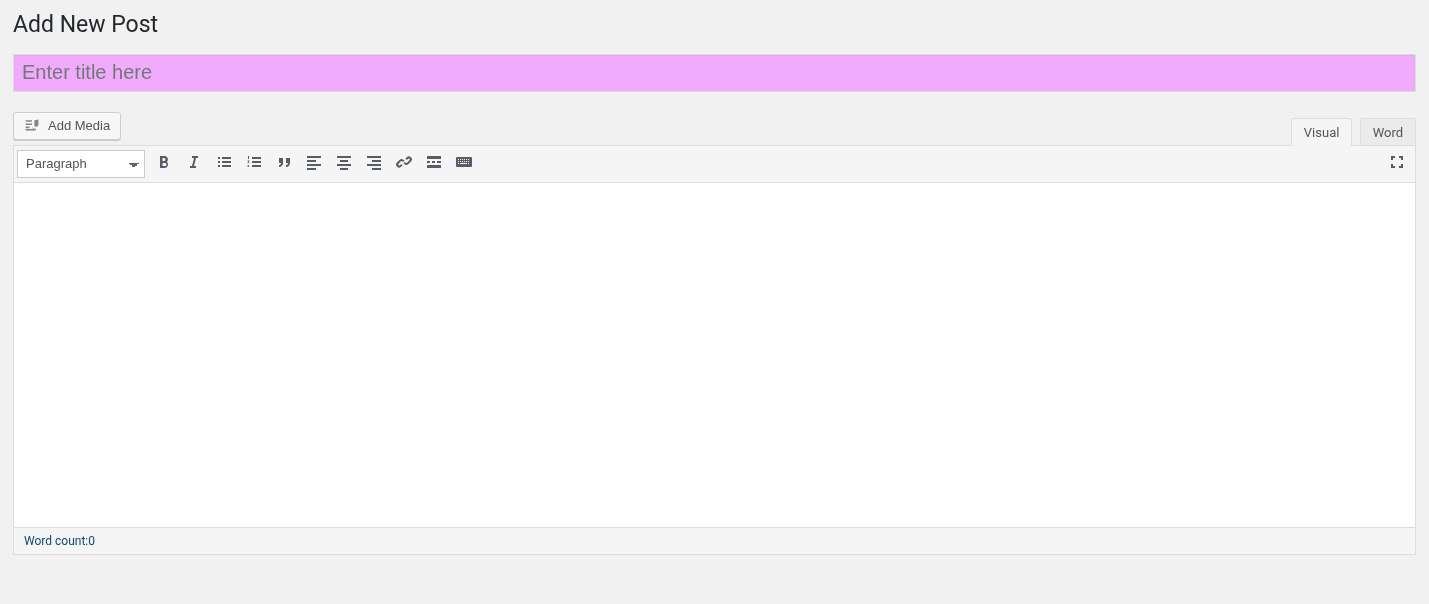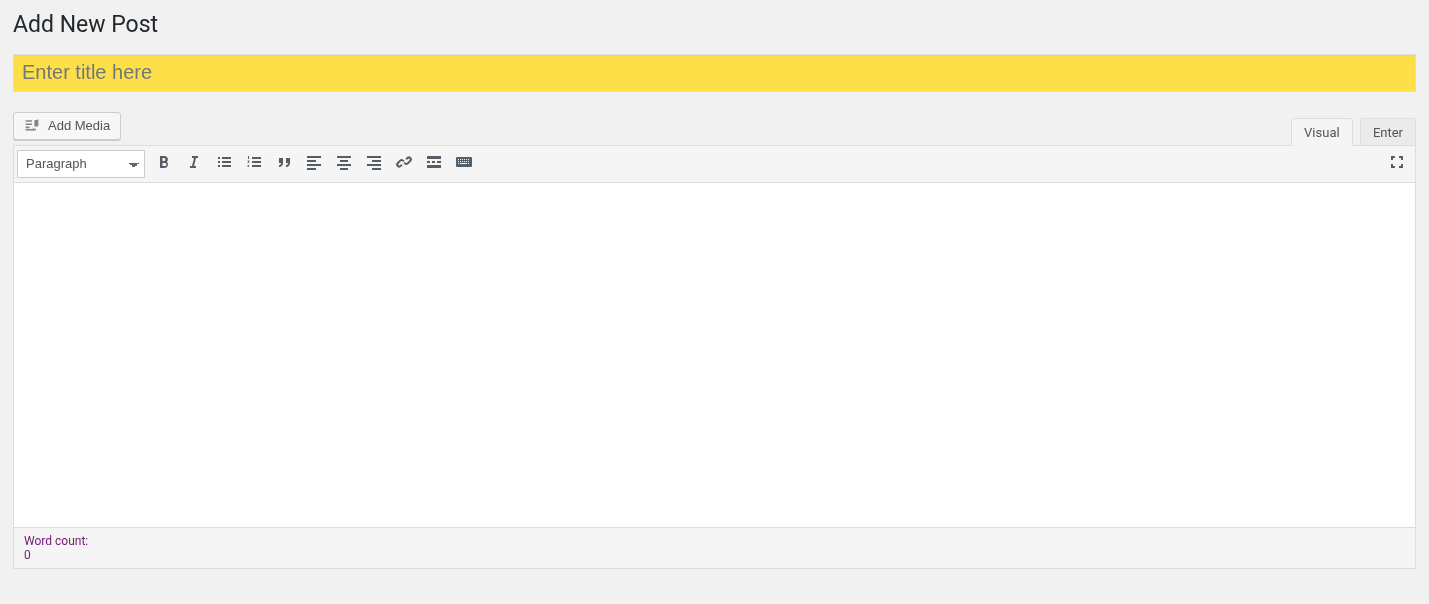--- a/index.html
+++ b/index.html
@@ -17,21 +17,21 @@
     line-height: 1.3;
     margin-bottom: 14px;
   }
   .title-wrap { margin-bottom: 20px; }
   .title-input {
     width: 100%;
     height: 38px;
     padding: 3px 8px;
     font-size: 20px;
     line-height: 1.7;
-    background: #fde047;
+    background: #f0abfc;
     border: 1px solid #ddd;
     box-shadow: inset 0 1px 2px rgba(0,0,0,0.05);
     outline: none;
     color: #32373c;
   }
   .title-input::placeholder { color: #72777c; }
 
   .editor-box { }
 
   .media-row {
@@ -128,23 +128,22 @@
     font-size: 14px;
     color: #333;
   }
 
   .status-bar {
     background: #f5f5f5;
     border: 1px solid #ddd;
     border-top: none;
     padding: 6px 10px;
     font-size: 12px;
-    color: #701a75;
+    color: #0c4a6e;
     display: flex;
-    flex-direction: column;
   }
 </style>
 </head>
 <body>
 
 <h1 class="page-title">Add New Post</h1>
 
 <div class="title-wrap">
   <input type="text" class="title-input" placeholder="Enter title here" style="">
 </div>
@@ -156,21 +155,21 @@
       <span>
         <svg viewBox="0 0 20 20">
             <path d="M13 11V4l5-1v7c0 1.1-1.12 2-2.5 2S13 12.1 13 11zM2 4h8v2H2V4zm0 4h8v2H2V8zm0 4h5v2H2v-2zm9 0c0 1.66 1.34 3 3 3 .35 0 .69-.06 1-.17V17H2v-2h9v-3z"></path>
           </svg>
       </span>
       <span>Add Media</span>
     </button>
 
     <div class="tabs">
       <span class="tab active">Visual</span>
-      <span class="tab">Enter</span>
+      <span class="tab">Word</span>
     </div>
   </div>
 
   <div class="toolbar-wrap">
     <select class="format-select">
       <option>Paragraph</option>
     </select>
     <div class="tb-buttons">
       <button class="tb-btn">
         <span><svg viewBox="0 0 20 20">

